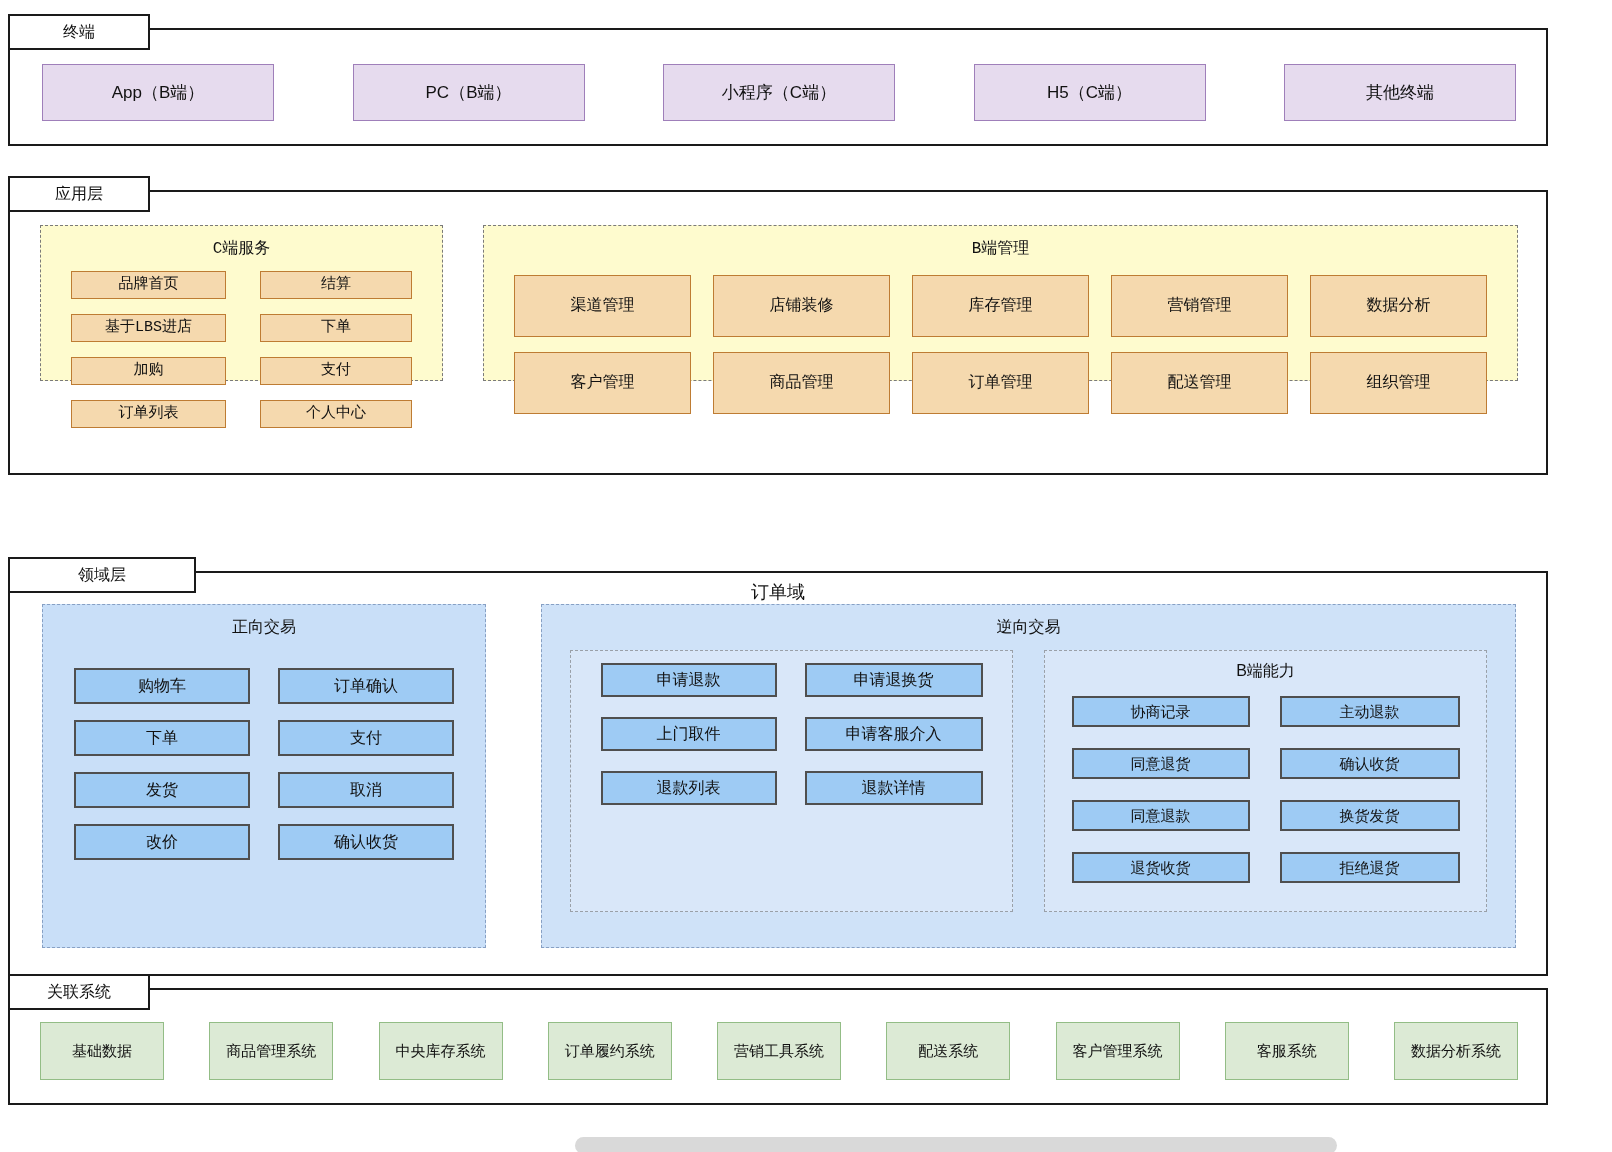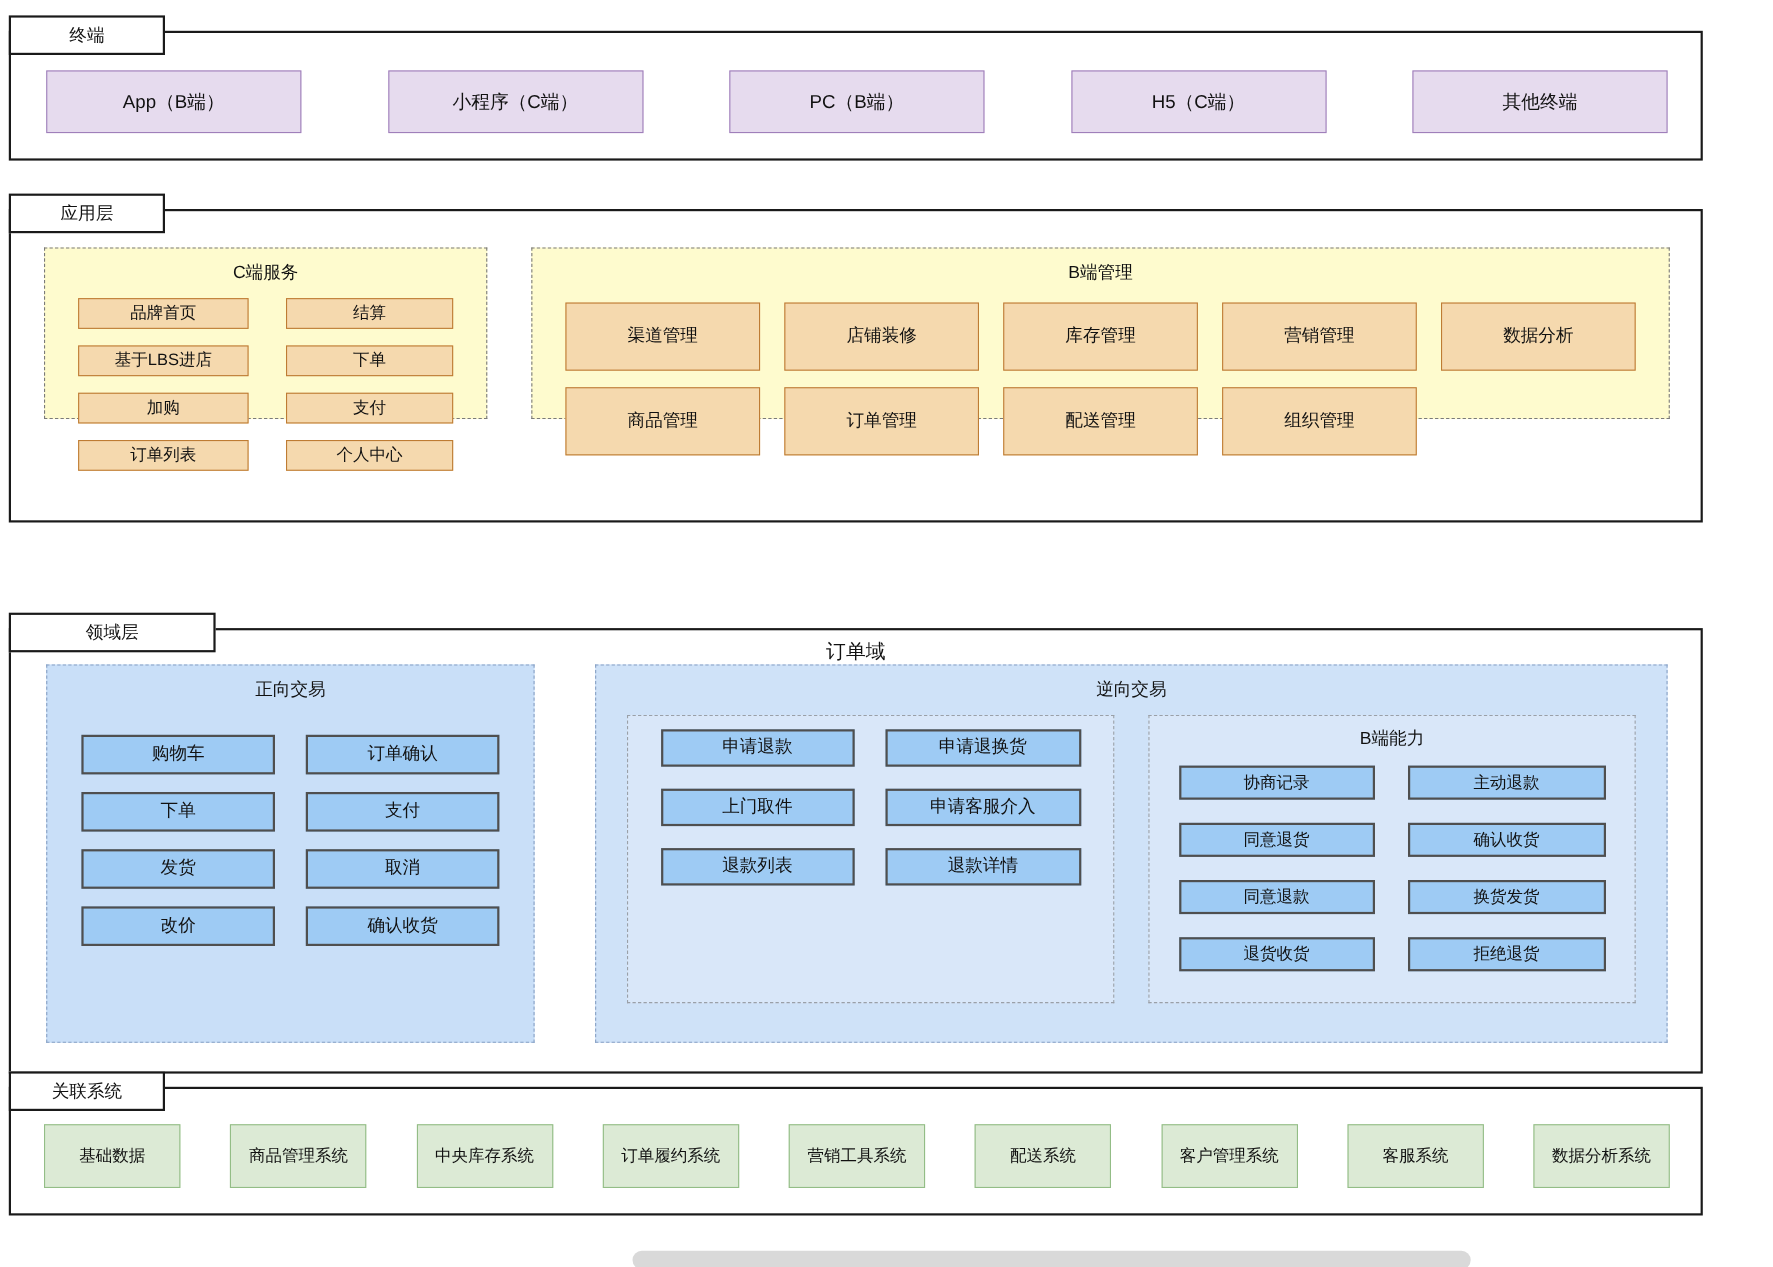--- a/index.html
+++ b/index.html
@@ -41,21 +41,21 @@
   
   #layer-terminal{top:28px; height:118px;}
   #layer-terminal .tab{width:142px;}
   .terminal-row{position:absolute; left:32px; right:30px; top:34px; display:flex; justify-content:space-between;}
 
   
   #layer-application{top:190px; height:285px;}
   #layer-application .tab{width:142px;}
   .yellow-panel{
     position:absolute; top:33px; height:156px;
-    background:var(--panel_yellow); border:1px dashed var(--gray_dash_border);
+    background:var(--panel_yellow); border:1px dashed var(--gray_dash_border);font-family:Liberation Mono, monospace;
   }
   #c-services{left:30px; width:403px;}
   #b-management{left:473px; width:1035px;}
   .panel-title{text-align:center; margin-top:12px; font-size:16px;}
   .c-grid{display:grid; grid-template-columns:155px 152px; justify-content:space-between; padding:0 30px; row-gap:15px; margin-top:12px;}
   .pill.orange.small{height:28px; font-size:15px;}
   .b-grid{display:grid; grid-template-columns:repeat(5,177px); justify-content:space-between; padding:0 30px; row-gap:15px; margin-top:16px;border-radius:18px;}
   .pill.orange.large{height:62px;}
 
   
@@ -90,22 +90,22 @@
 <body>
 
 <div>
 
   <section class="layer" id="layer-terminal">
     <div class="tab">
       <span>终端</span>
     </div>
     <div class="terminal-row">
       <div class="pill purple">App（B端）</div>
+      <div class="pill purple">PC（B端）</div>
       <div class="pill purple">小程序（C端）</div>
-      <div class="pill purple">PC（B端）</div>
       <div class="pill purple">H5（C端）</div>
       <div class="pill purple">其他终端</div>
     </div>
   </section>
 
   <section class="layer" id="layer-application">
     <div class="tab">
       <span>应用层</span>
     </div>
 
@@ -124,20 +124,21 @@
     </div>
 
     <div class="yellow-panel" id="b-management">
       <div class="panel-title">B端管理</div>
       <div class="b-grid">
         <div class="pill orange large">渠道管理</div>
         <div class="pill orange large">店铺装修</div>
         <div class="pill orange large">库存管理</div>
         <div class="pill orange large">营销管理</div>
         <div class="pill orange large">数据分析</div>
+        <div class="pill orange large">客户管理</div>
         <div class="pill orange large">商品管理</div>
         <div class="pill orange large">订单管理</div>
         <div class="pill orange large">配送管理</div>
         <div class="pill orange large">组织管理</div>
       </div>
     </div>
   </section>
 
   <section class="layer" id="layer-domain">
     <div class="tab">

